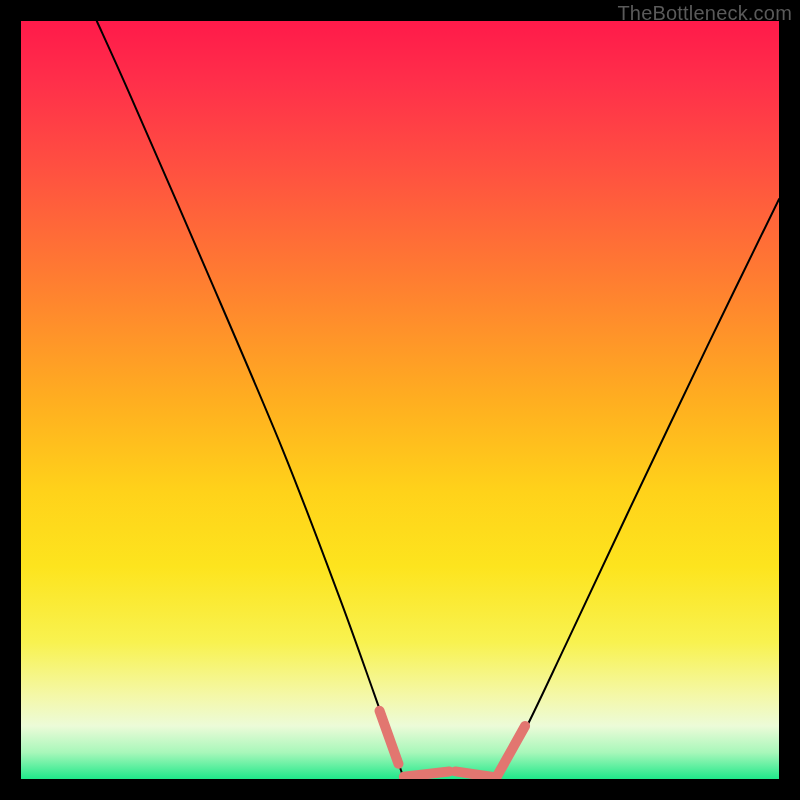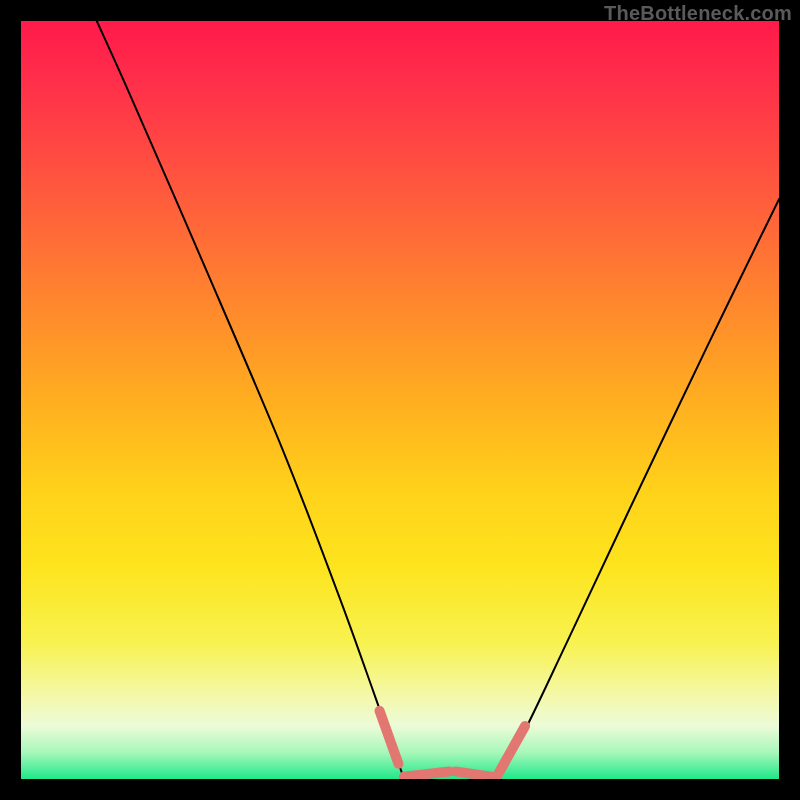--- a/index.html
+++ b/index.html
@@ -51,21 +51,21 @@
     top: 0;
     width: 758px;
     height: 758px;
   }
   .watermark {
     position: absolute;
     top: 2px;
     right: 8px;
     color: #5a5a5a;
     font-size: 20px;
-    font-weight: 700;
+    font-weight: 400;
     letter-spacing: 0.2px;
     user-select: none;
   }
 </style>
 </head>
 <body>
 
 <div class="stage">
 
   <div class="plot-area">

